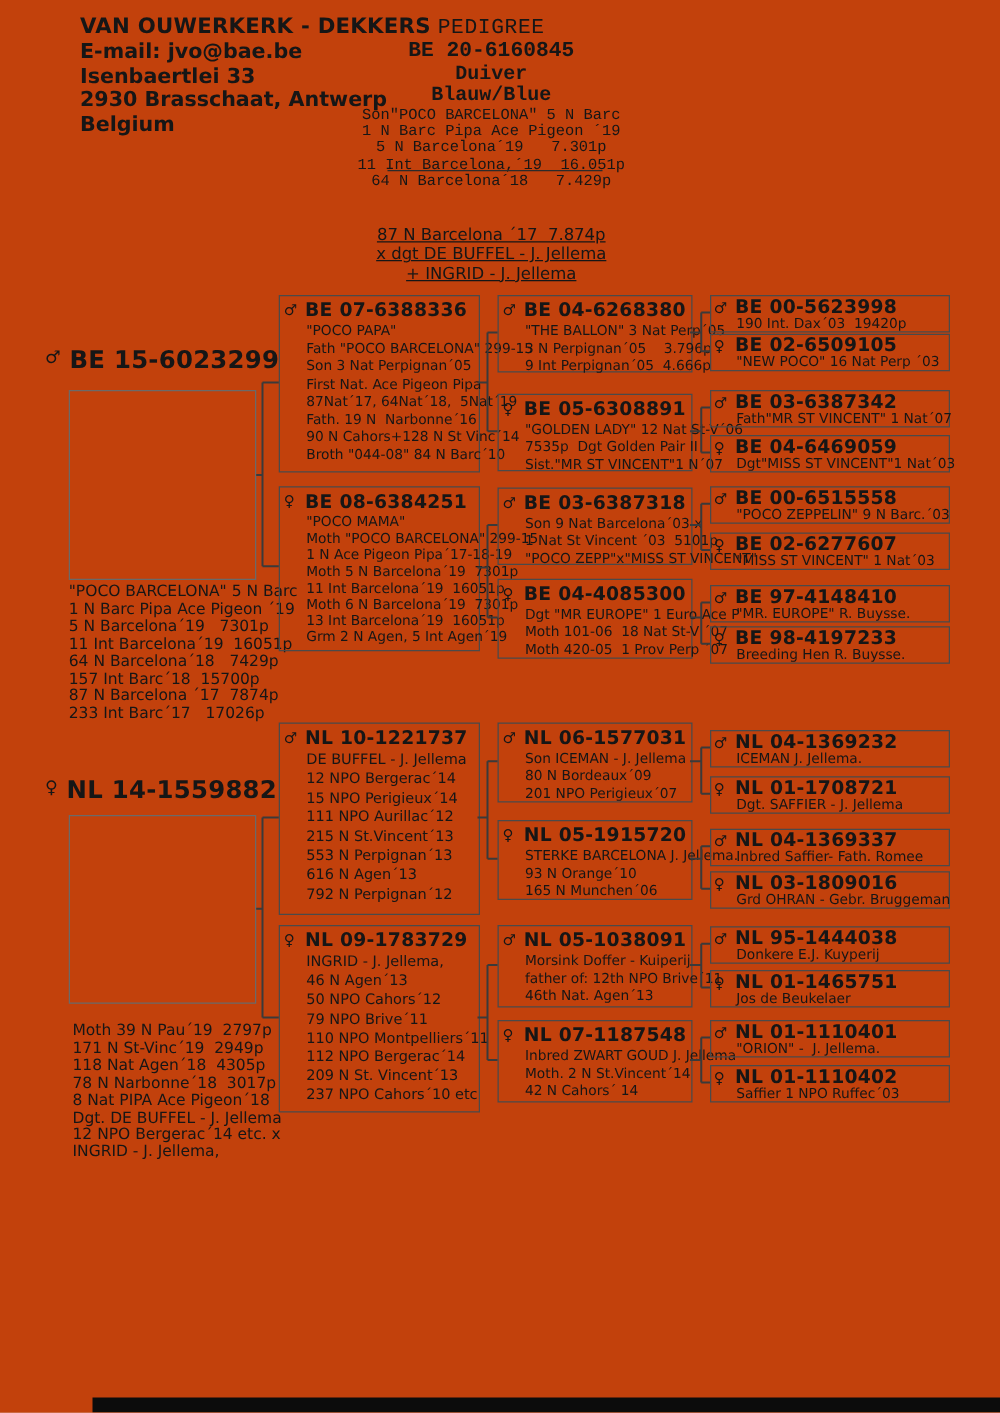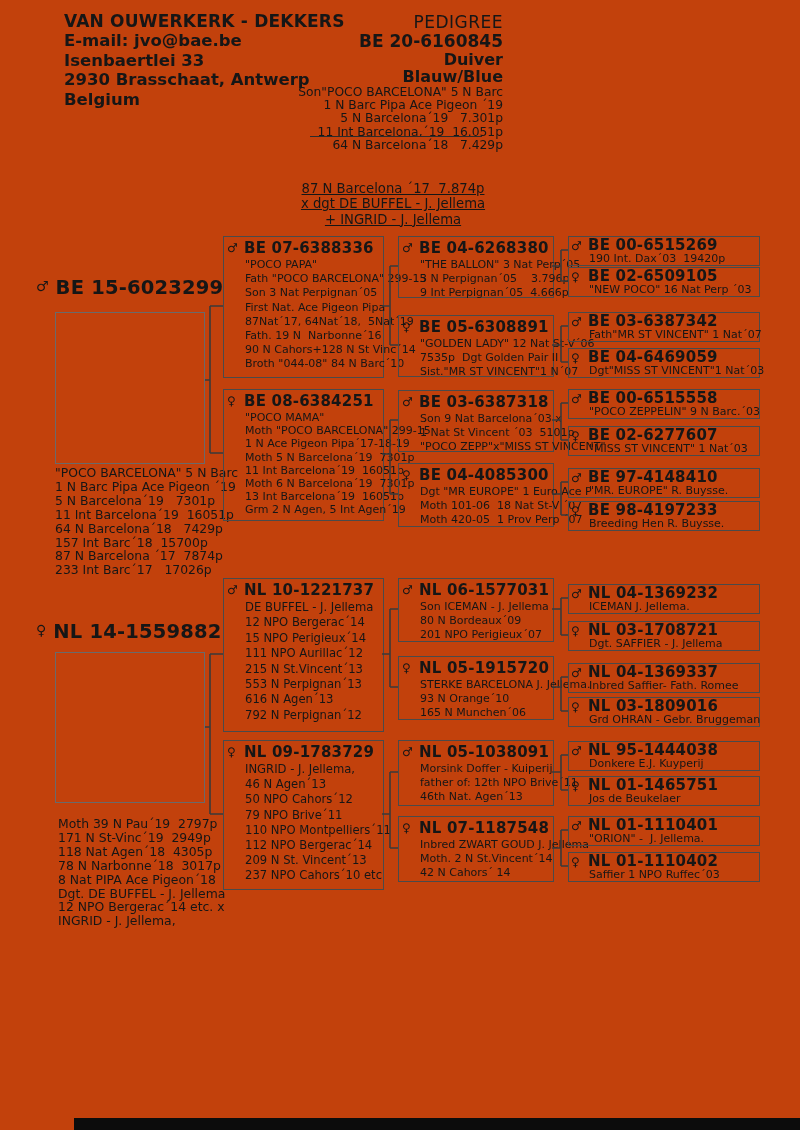--- a/index.html
+++ b/index.html
@@ -10,21 +10,21 @@
     background:#c2410c;
     font-family:"DejaVu Sans","Liberation Sans",sans-serif;
     color:#161616;
     overflow:hidden;
   }
   .abs{position:absolute;}
   
   .owner-name{font-size:17px;font-weight:bold;line-height:20px;letter-spacing:.2px;}
   .owner-lines{font-size:16.5px;font-weight:bold;line-height:19.5px;white-space:pre;}
   
-  .title-wrap{text-align:right;}
+  .title-wrap{text-align:center;font-family:Liberation Mono, monospace;}
   .t-label{font-size:17px;line-height:19px;letter-spacing:.5px;}
   .t-ring{font-size:17px;font-weight:bold;line-height:19px;}
   .t-sex{font-size:16px;font-weight:bold;line-height:17px;}
   .t-color{font-size:16px;font-weight:bold;line-height:17px;}
   .t-achv{font-size:12.3px;line-height:13.2px;white-space:pre;margin-top:1px;}
   .cross-note{font-size:13.2px;line-height:15.3px;white-space:pre;text-align:center;}
   
   .mainlabel{display:flex;align-items:flex-start;gap:7px;}
   .mainlabel .sexbig{font-size:14px;line-height:14px;margin-top:2px;}
   .mainlabel .ringbig{font-size:19.5px;font-weight:bold;line-height:22px;letter-spacing:.2px;}
@@ -227,21 +227,21 @@
         <span class="ring">NL 07-1187548</span>
       </div>
     <div class="det">Inbred ZWART GOUD J. Jellema
 Moth. 2 N St.Vincent´14
 42 N Cahors´ 14</div>
   </div>
 
   <div class="box g4" style="left:568px;top:236px;width:190px;height:28px;">
     <div class="bhead">
         <span class="sex">♂</span>
-        <span class="ring">BE 00-6515269</span>
+        <span class="ring">BE 00-5623998</span>
       </div>
     <div class="det">190 Int. Dax´03  19420p</div>
   </div>
   <div class="box g4" style="left:568px;top:267px;width:190px;height:28px;">
     <div class="bhead">
         <span class="sex">♀</span>
         <span class="ring">BE 02-6509105</span>
       </div>
     <div class="det">"NEW POCO" 16 Nat Perp ´03</div>
   </div>
@@ -290,21 +290,21 @@
   <div class="box g4" style="left:568px;top:584px;width:190px;height:28px;">
     <div class="bhead">
         <span class="sex">♂</span>
         <span class="ring">NL 04-1369232</span>
       </div>
     <div class="det">ICEMAN J. Jellema.</div>
   </div>
   <div class="box g4" style="left:568px;top:621px;width:190px;height:28px;">
     <div class="bhead">
         <span class="sex">♀</span>
-        <span class="ring">NL 03-1708721</span>
+        <span class="ring">NL 01-1708721</span>
       </div>
     <div class="det">Dgt. SAFFIER - J. Jellema</div>
   </div>
   <div class="box g4" style="left:568px;top:663px;width:190px;height:28px;">
     <div class="bhead">
         <span class="sex">♂</span>
         <span class="ring">NL 04-1369337</span>
       </div>
     <div class="det">Inbred Saffier- Fath. Romee</div>
   </div>

